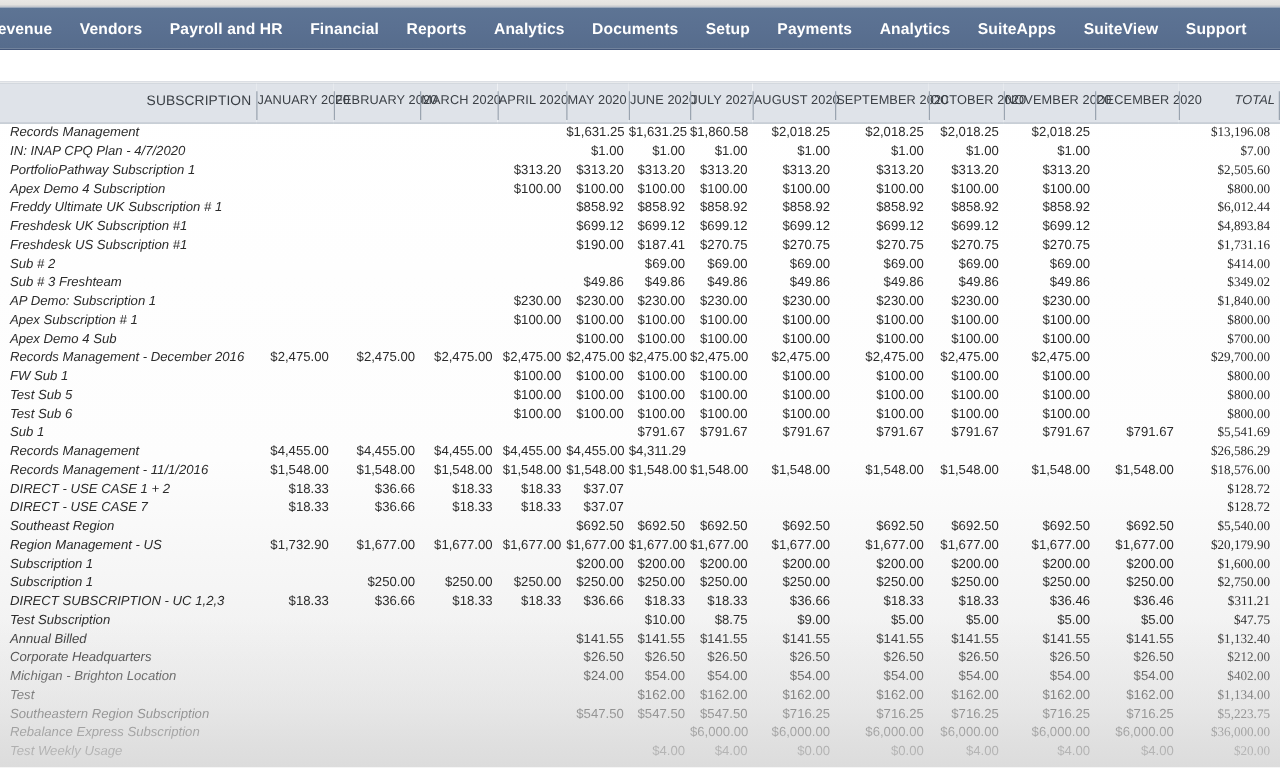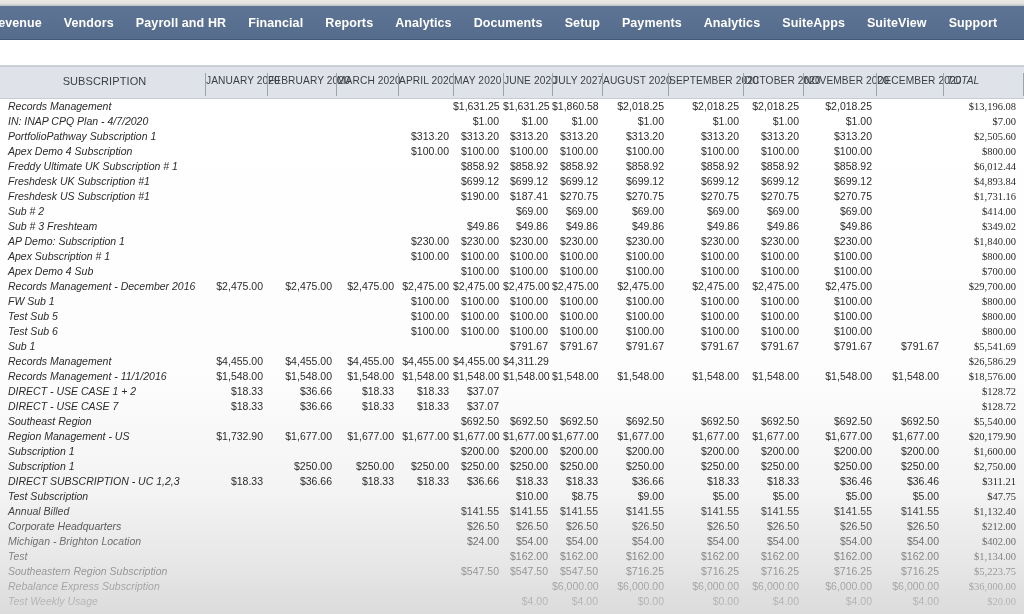--- a/index.html
+++ b/index.html
@@ -77,31 +77,31 @@
     font-size: 10.2px;
     color: #3a3f45;
     letter-spacing: 0.1px;
     border-bottom: 1px solid #c5ccd4;
     border-top: 1px solid #c5ccd4;
     position: relative;
     white-space: nowrap;
     overflow: visible;
   }
   thead th.h-sub {
-    text-align: center;
+    text-align: right;
     padding-left: 8px;
     font-size: 11px;
     color: #3a3f45;
   }
   thead th.h-month {
     text-align: left;
     padding-left: 1px;
   }
   thead th.h-total {
-    text-align: left;
+    text-align: right;
     font-style: italic;
     color: #3a3f45;
   }
   
   thead th.tick::before {
     content: "";
     position: absolute;
     left: 0;
     top: 6px;
     bottom: 2px;

